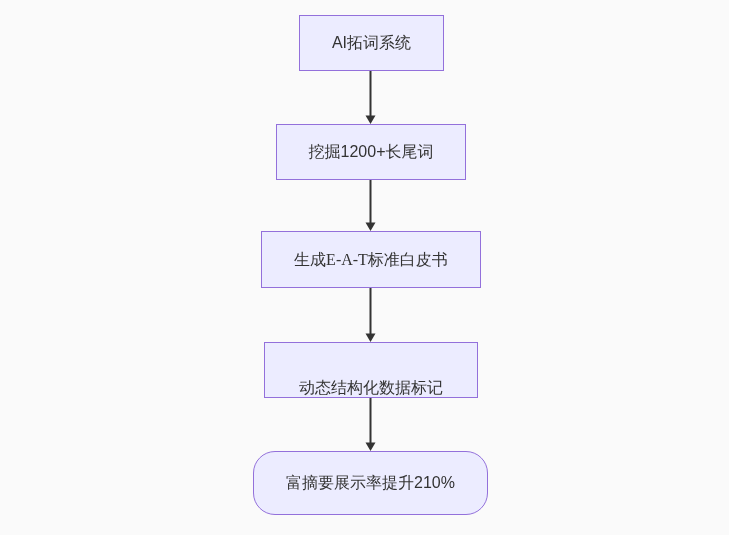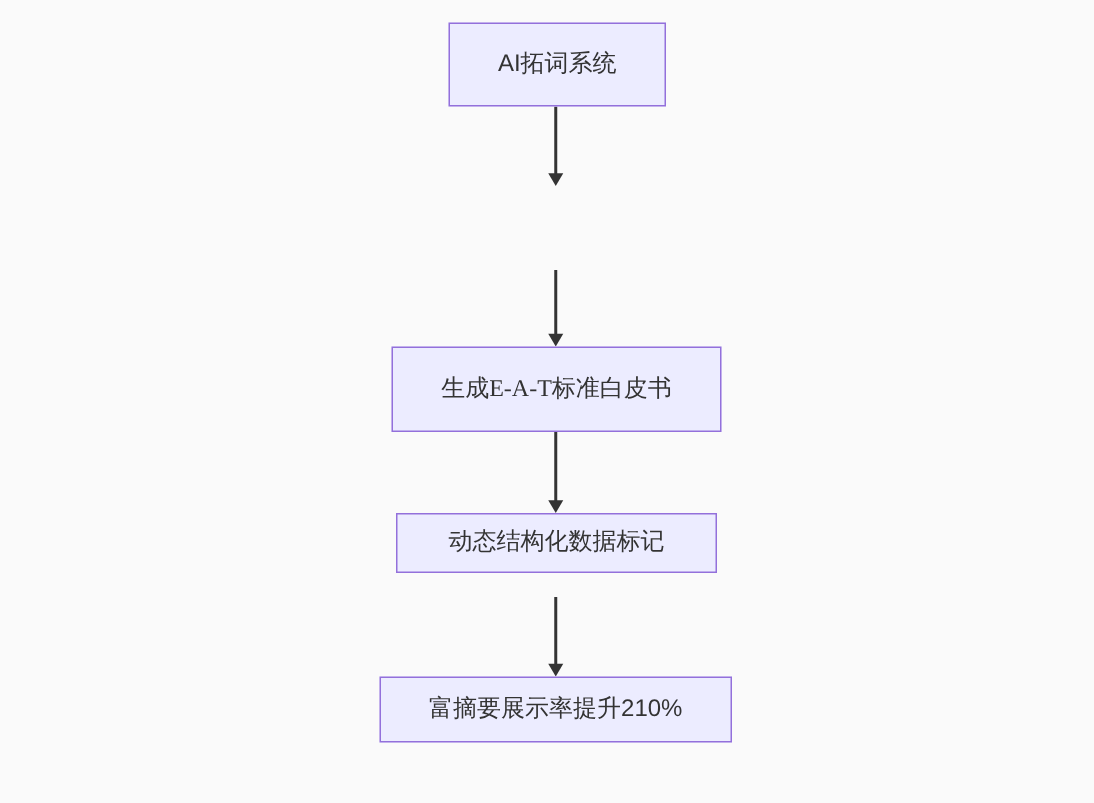--- a/index.html
+++ b/index.html
@@ -34,22 +34,22 @@
     align-items: center;
     justify-content: center;
     font-size: 16px;
     line-height: 1.2;
     text-align: center;
     white-space: nowrap;
   }
   .node-1 { left: 299px; top: 15px;  width: 145px; height: 56px; }
   .node-2 { left: 276px; top: 124px; width: 190px; height: 56px; }
   .node-3 { left: 261px; top: 231px; width: 220px; height: 57px; font-family: Liberation Serif, serif; }
-  .node-4 { left: 264px; top: 342px; width: 214px; height: 40px; }
-  .node-5 { left: 253px; top: 451px; width: 235px; height: 44px; }
+  .node-4 { left: 264px; top: 342px; width: 214px; height: 56px; align-items: flex-end; }
+  .node-5 { left: 253px; top: 451px; width: 235px; height: 64px; border-radius: 22px; }
   .edge-line {
     stroke: #333333;
     stroke-width: 2;
     fill: none;
   }
   .edge-head {
     fill: #333333;
     stroke: none;
   }
 </style>
@@ -74,20 +74,23 @@
     <g>
       <line class="edge-line" x1="370.5" y1="398" x2="370.5" y2="443"></line>
       <polygon class="edge-head" points="365.5,442.5 375.5,442.5 370.5,451"></polygon>
     </g>
   </svg>
 
   <div class="node node-1">
     <span>AI拓词系统</span>
   </div>
 
+  <div class="node node-2">
+    <span>挖掘1200+长尾词</span>
+  </div>
 
   <div class="node node-3">
     <span>生成E-A-T标准白皮书</span>
   </div>
 
   <div class="node node-4">
     <span>动态结构化数据标记</span>
   </div>
 
   <div class="node node-5">

